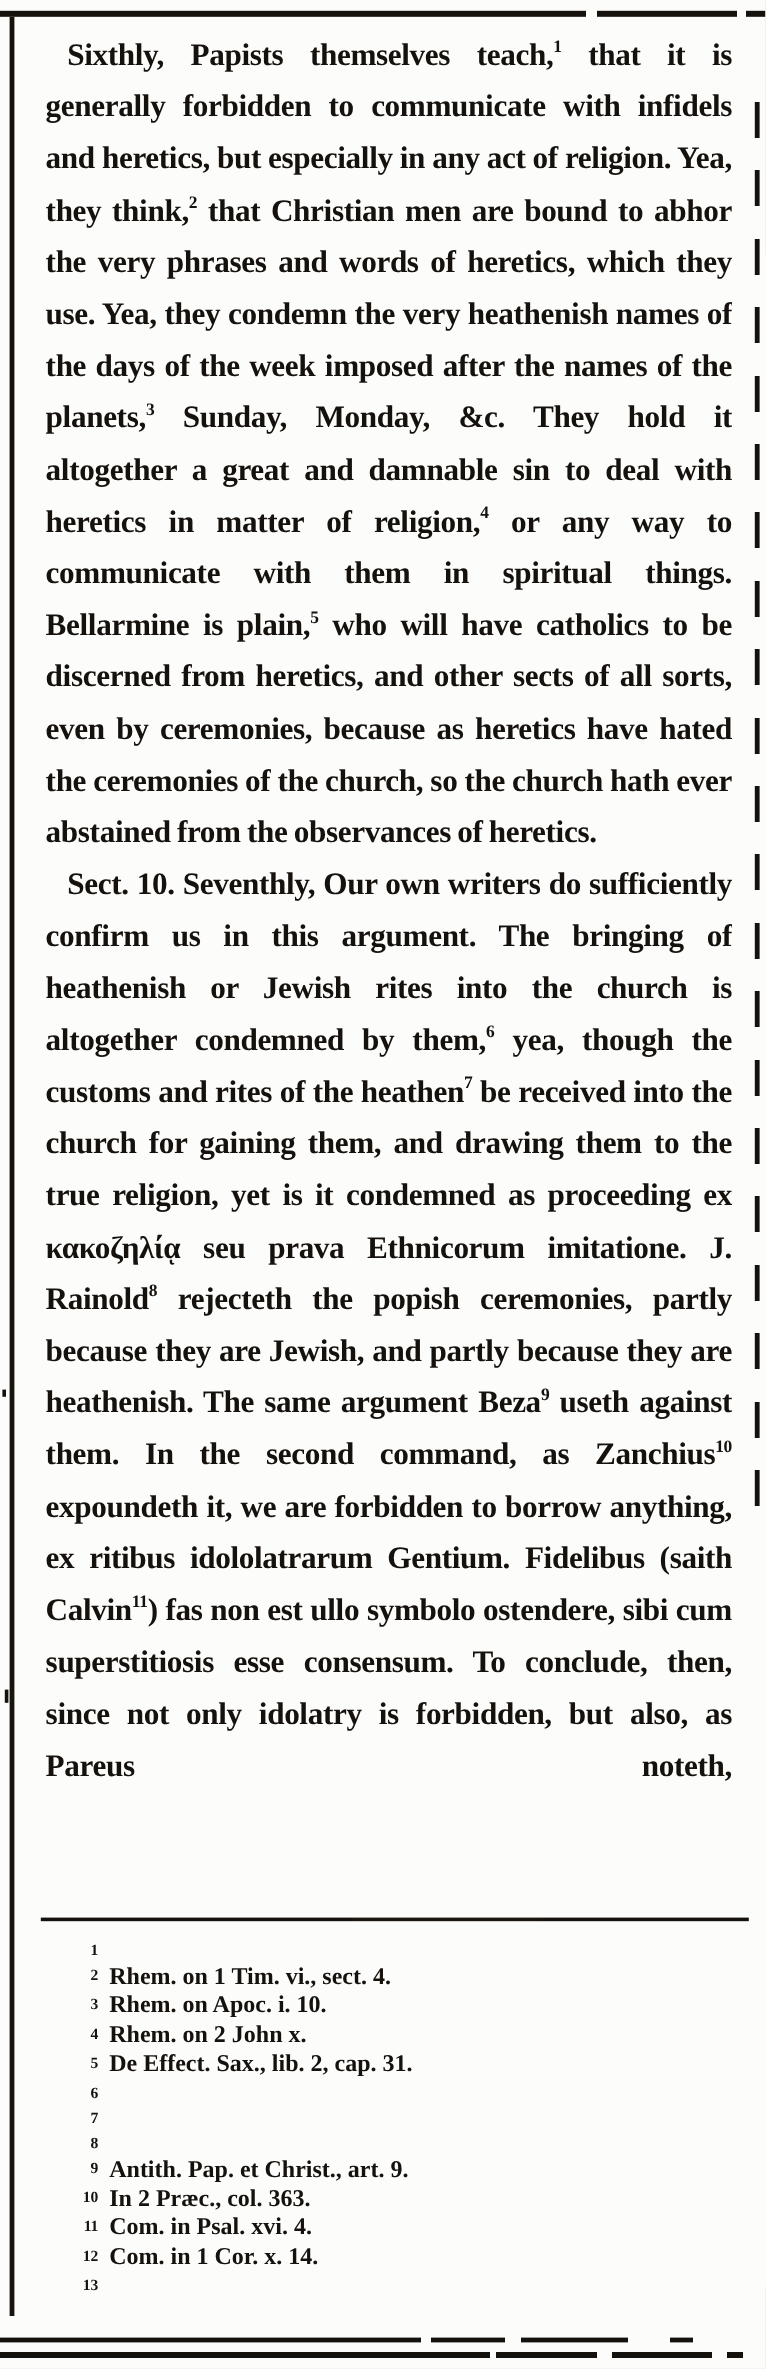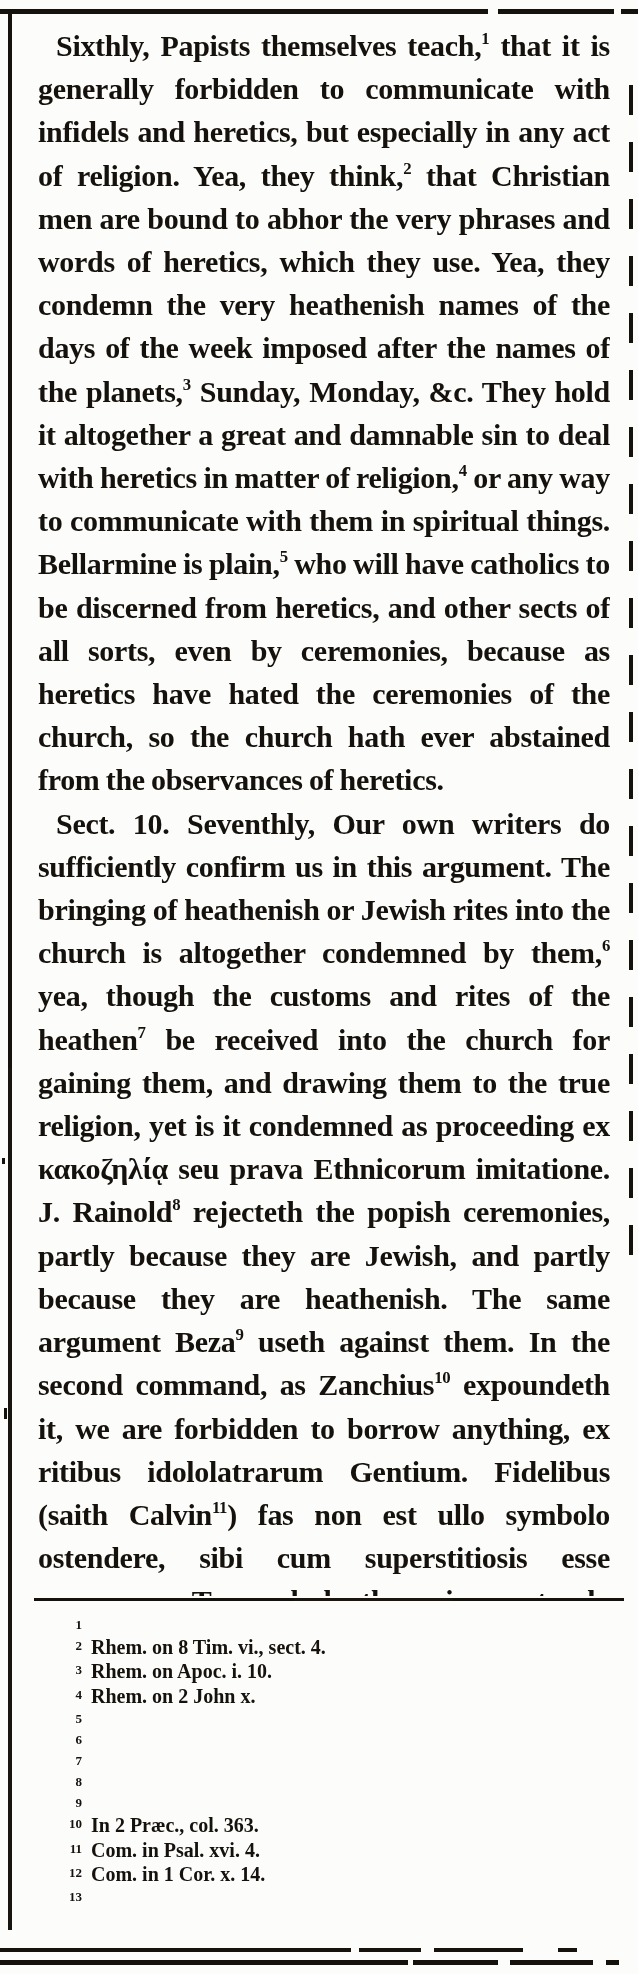--- a/index.html
+++ b/index.html
@@ -41,21 +41,21 @@
     background:linear-gradient(90deg,var(--ink) 0 64%,transparent 64% 64.8%,var(--ink) 64.8% 78%,transparent 78% 80%,var(--ink) 80% 93%,transparent 93% 95%,var(--ink) 95% 97%,transparent 97% 100%);
   }
   .speck{position:absolute;background:var(--ink);}
   .speck-a{left:4px;top:1408px;width:3px;height:11px;}
   .speck-b{left:2px;top:1158px;width:3px;height:6px;}
 
   
   .body-text{
     position:absolute;left:38px;top:24px;width:572px;height:1572px;
     overflow:hidden;
-    font-size:30px;line-height:43.2px;font-weight:bold;
+    font-size:26px;line-height:43.2px;font-weight:bold;
     letter-spacing:-0.3px;word-spacing:-1px;
     text-align:justify;
   }
   .para{margin:0;text-indent:18px;}
   .para:last-child{text-align-last:justify;}
   .it{}
   sup.fnref{
     font-size:0.56em;font-weight:bold;line-height:0;
     position:relative;top:-1px;vertical-align:super;
   }
@@ -87,44 +87,46 @@
       <p class="para"><span class="it">Sect.</span><span> 10. Seventhly, Our own writers do sufficiently confirm us in this argument. The bringing of heathenish or Jewish rites into the church is altogether condemned by them,</span><sup class="fnref">6</sup><span> yea, though the customs and rites of the heathen</span><sup class="fnref">7</sup><span> be received into the church for gaining them, and drawing them to the true religion, yet is it condemned as proceeding </span><span class="it">ex κακοζηλίᾳ seu prava Ethnicorum imitatione.</span><span>  J. Rainold</span><sup class="fnref">8</sup><span> rejecteth the popish ceremonies, partly because they are Jewish, and partly because they are heathenish. The same argument Beza</span><sup class="fnref">9</sup><span> useth against them.  In the second command, as Zanchius</span><sup class="fnref">10</sup><span> expoundeth it, we are forbidden to borrow anything, </span><span class="it">ex ritibus idololatrarum Gentium.</span><span>  </span><span class="it">Fidelibus</span><span> (saith Calvin</span><sup class="fnref">11</sup><span>) </span><span class="it">fas non est ullo symbolo ostendere, sibi cum superstitiosis esse consensum.</span><span>  To conclude, then, since not only idolatry is forbidden, but also, as Pareus noteth,</span></p>
     </div>
 
   <div class="fn-sep"></div>
   <div class="footnotes">
       <div class="fn-row">
         <span class="fn-num">1</span>
       </div>
       <div class="fn-row">
         <span class="fn-num">2</span>
-        <span class="fn-text">Rhem. on 8 Tim. vi., sect. 4.</span>
+        <span class="fn-text">Rhem. on 1 Tim. vi., sect. 4.</span>
       </div>
       <div class="fn-row">
         <span class="fn-num">3</span>
         <span class="fn-text">Rhem. on Apoc. i. 10.</span>
       </div>
       <div class="fn-row">
         <span class="fn-num">4</span>
         <span class="fn-text">Rhem. on 2 John x.</span>
       </div>
       <div class="fn-row">
         <span class="fn-num">5</span>
+        <span class="fn-text">De Effect. Sax., lib. 2, cap. 31.</span>
       </div>
       <div class="fn-row">
         <span class="fn-num">6</span>
       </div>
       <div class="fn-row">
         <span class="fn-num">7</span>
       </div>
       <div class="fn-row">
         <span class="fn-num">8</span>
       </div>
       <div class="fn-row">
         <span class="fn-num">9</span>
+        <span class="fn-text">Antith. Pap. et Christ., art. 9.</span>
       </div>
       <div class="fn-row">
         <span class="fn-num">10</span>
         <span class="fn-text">In 2 Præc., col. 363.</span>
       </div>
       <div class="fn-row">
         <span class="fn-num">11</span>
         <span class="fn-text">Com. in Psal. xvi. 4.</span>
       </div>
       <div class="fn-row">

